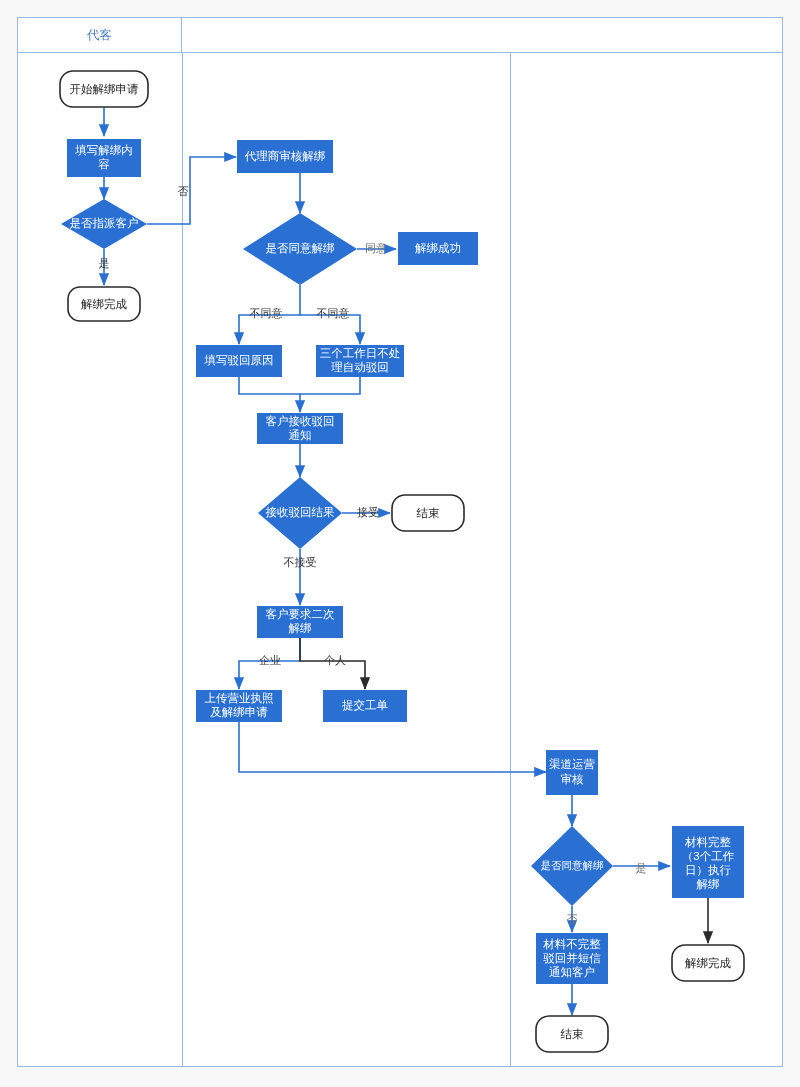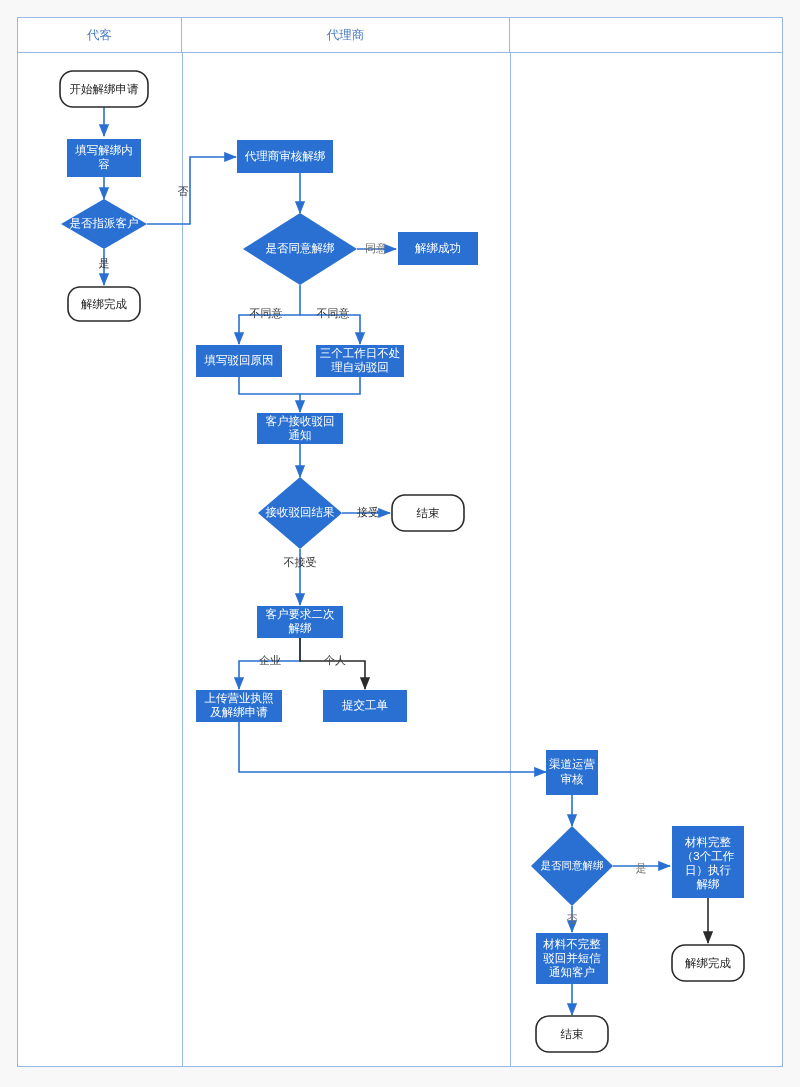--- a/index.html
+++ b/index.html
@@ -85,23 +85,20 @@
   .lnk.dk { stroke: #2b2b2b; }
 </style>
 </head>
 <body>
 
 <div id="root">
   <div class="frame">
     <div class="hdr-row">
       <div class="hdr-cell c0">
         <span>代客</span>
-      </div>
-      <div class="hdr-cell c1">
-        <span>代理商</span>
       </div>
     </div>
     <div class="lane-div" style="left:164px"></div>
     <div class="lane-div" style="left:492px"></div>
   </div>
 
   <svg class="flow" viewBox="0 0 800 1087">
     <defs>
       <marker id="ah" markerWidth="9" markerHeight="9" refX="7.4" refY="3.2" orient="auto" markerUnits="strokeWidth">
         <path d="M0,0 L8,3.2 L0,6.4 z" fill="#2a70d2"></path>

